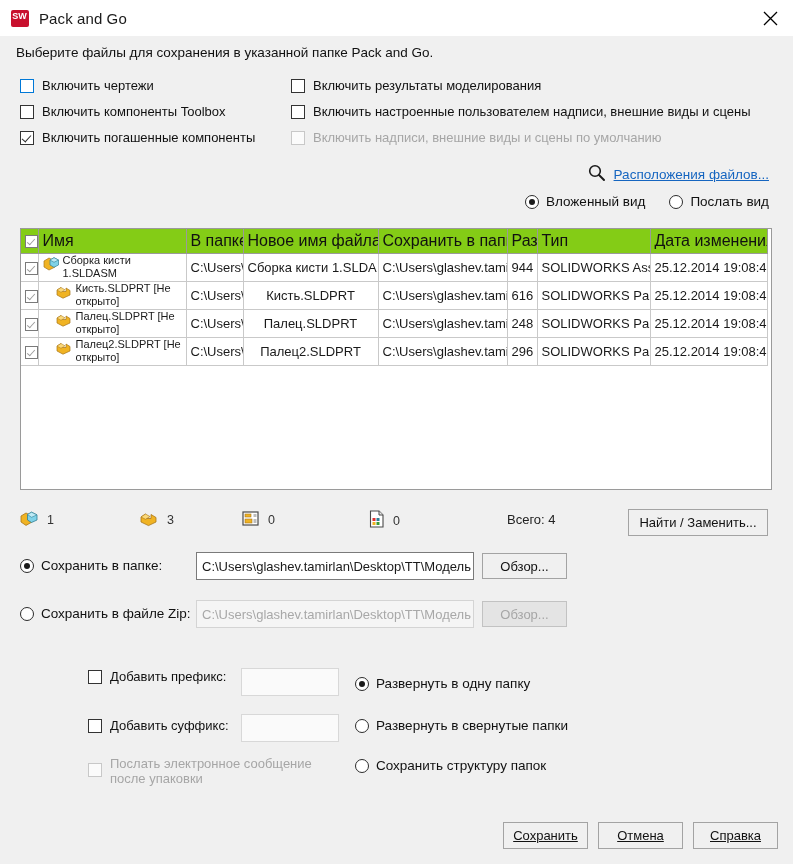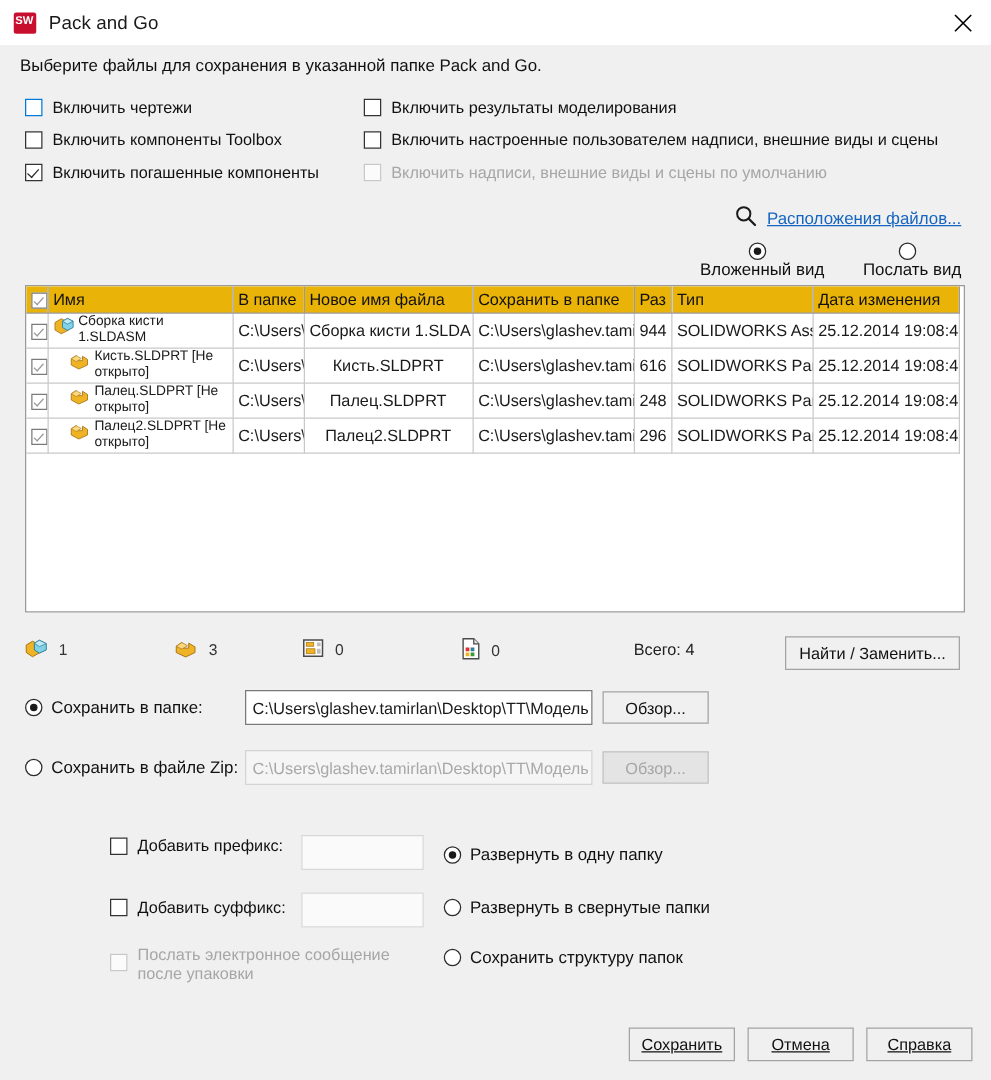--- a/index.html
+++ b/index.html
@@ -84,31 +84,31 @@
   .rd-label { margin-left: 7px; font-size: 13.5px; color: #111; white-space: nowrap; }
 
   
   .loc-wrap { position: absolute; right: 24px; top: 164px; display: flex; align-items: center; }
   .search-ico { margin-right: 9px; }
   .loc-link {
     color: #1565c0; text-decoration: underline; font-size: 13.5px; cursor: pointer;
   }
 
   .viewmode { position: absolute; right: 24px; top: 194px; display: flex; align-items: center; }
-  .viewmode .rd-row2 { display: flex; align-items: center; margin-left: 24px; flex-direction: column; }
+  .viewmode .rd-row2 { display: flex; align-items: center; margin-left: 24px; }
 
   
   .tablebox {
     position: absolute; left: 20px; top: 228px; width: 752px; height: 262px;
     border: 1px solid #9a9a9a; background: #fff; overflow: hidden;
   }
   table.grid { border-collapse: collapse; table-layout: fixed; width: 746px; }
   table.grid th {
-    background: #eab308; border-right: 1px solid #9a9a9a; border-bottom: 1px solid #9a9a9a;
-    font-weight: normal; font-size: 13px; text-align: left; padding: 3px 4px;
+    background: #84cc16; border-right: 1px solid #9a9a9a; border-bottom: 1px solid #9a9a9a;
+    font-weight: normal; font-size: 16px; text-align: left; padding: 3px 4px;
     height: 21px; color: #111; white-space: nowrap; overflow: hidden;
   }
   table.grid td {
     border-right: 1px solid #c9c9c9; border-bottom: 1px solid #c9c9c9;
     font-size: 13px; padding: 1px 4px; height: 25px; color: #1a1a1a;
     white-space: nowrap; overflow: hidden; vertical-align: middle;
   }
   th.c-check, td.c-check { width: 17px; padding: 0; text-align: center; }
   th.c-name, td.c-name { width: 148px; }
   th.c-folder, td.c-folder { width: 57px; }

